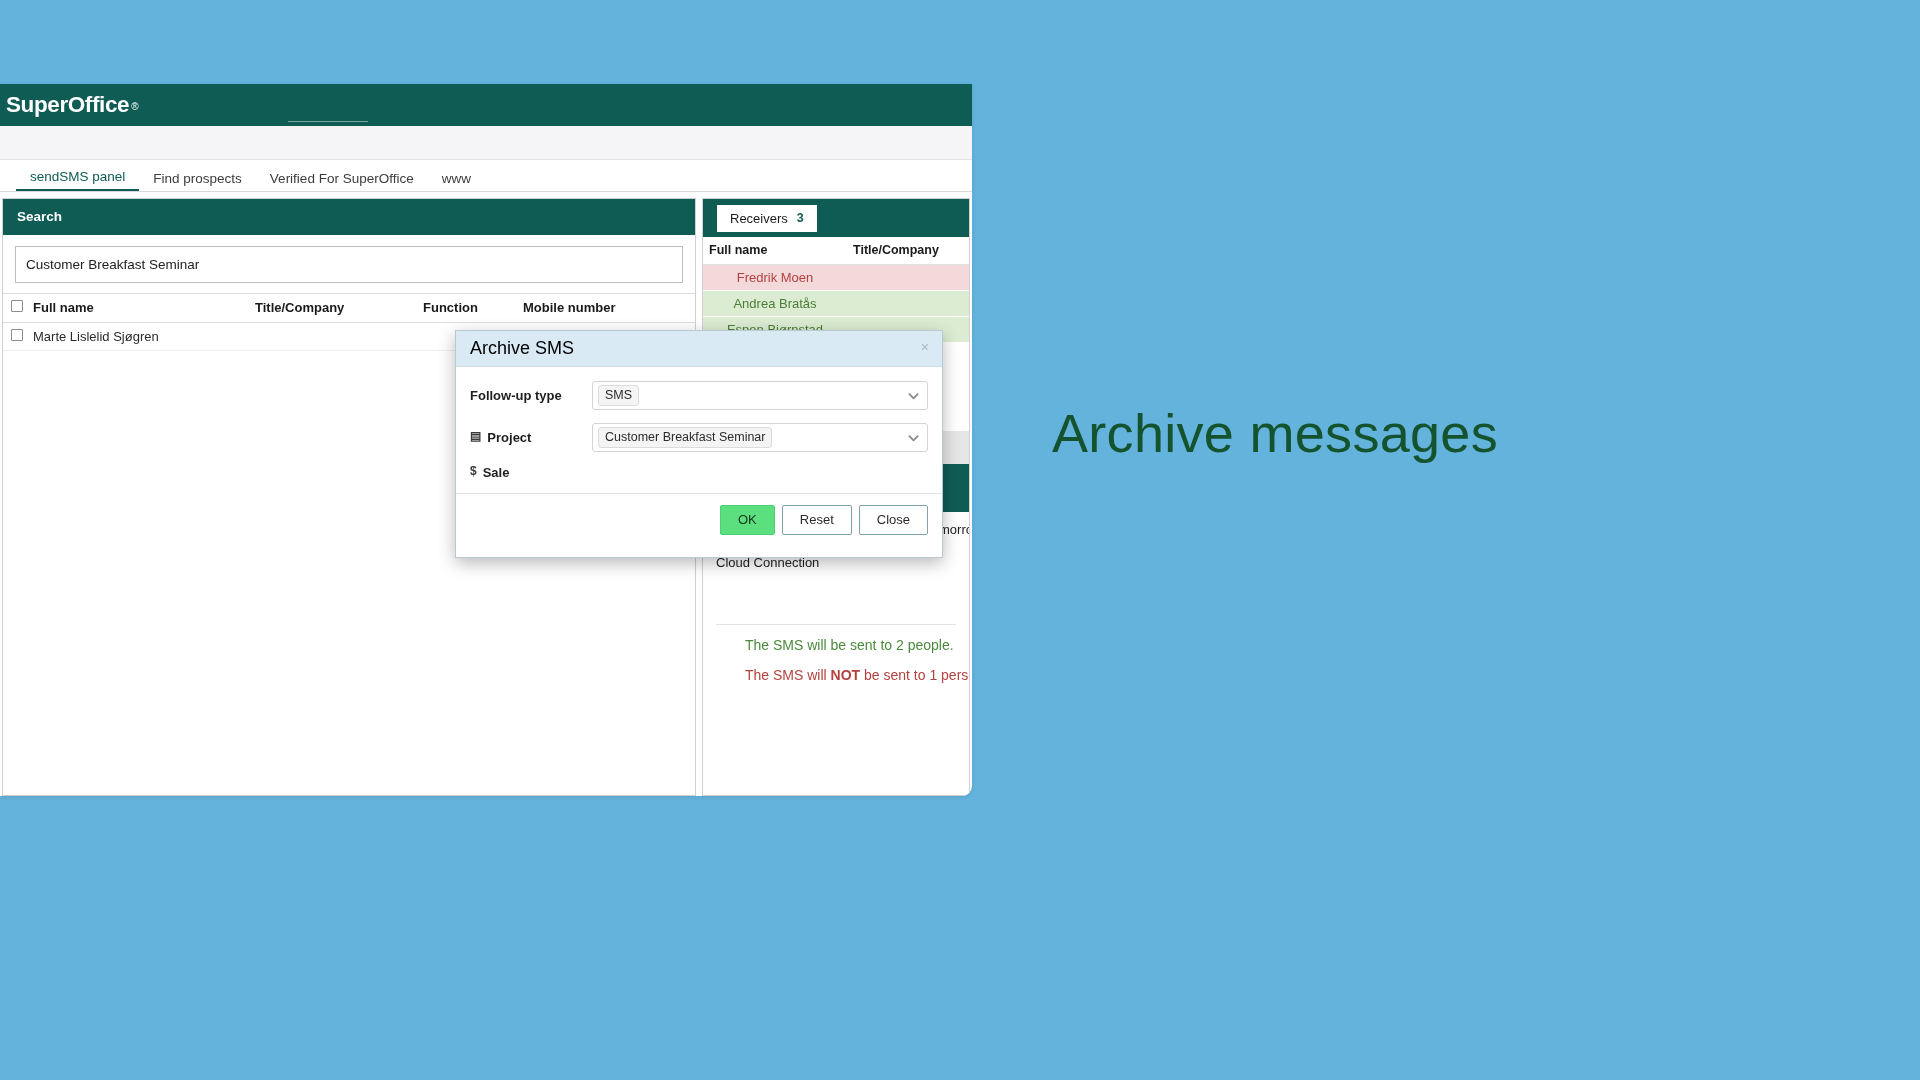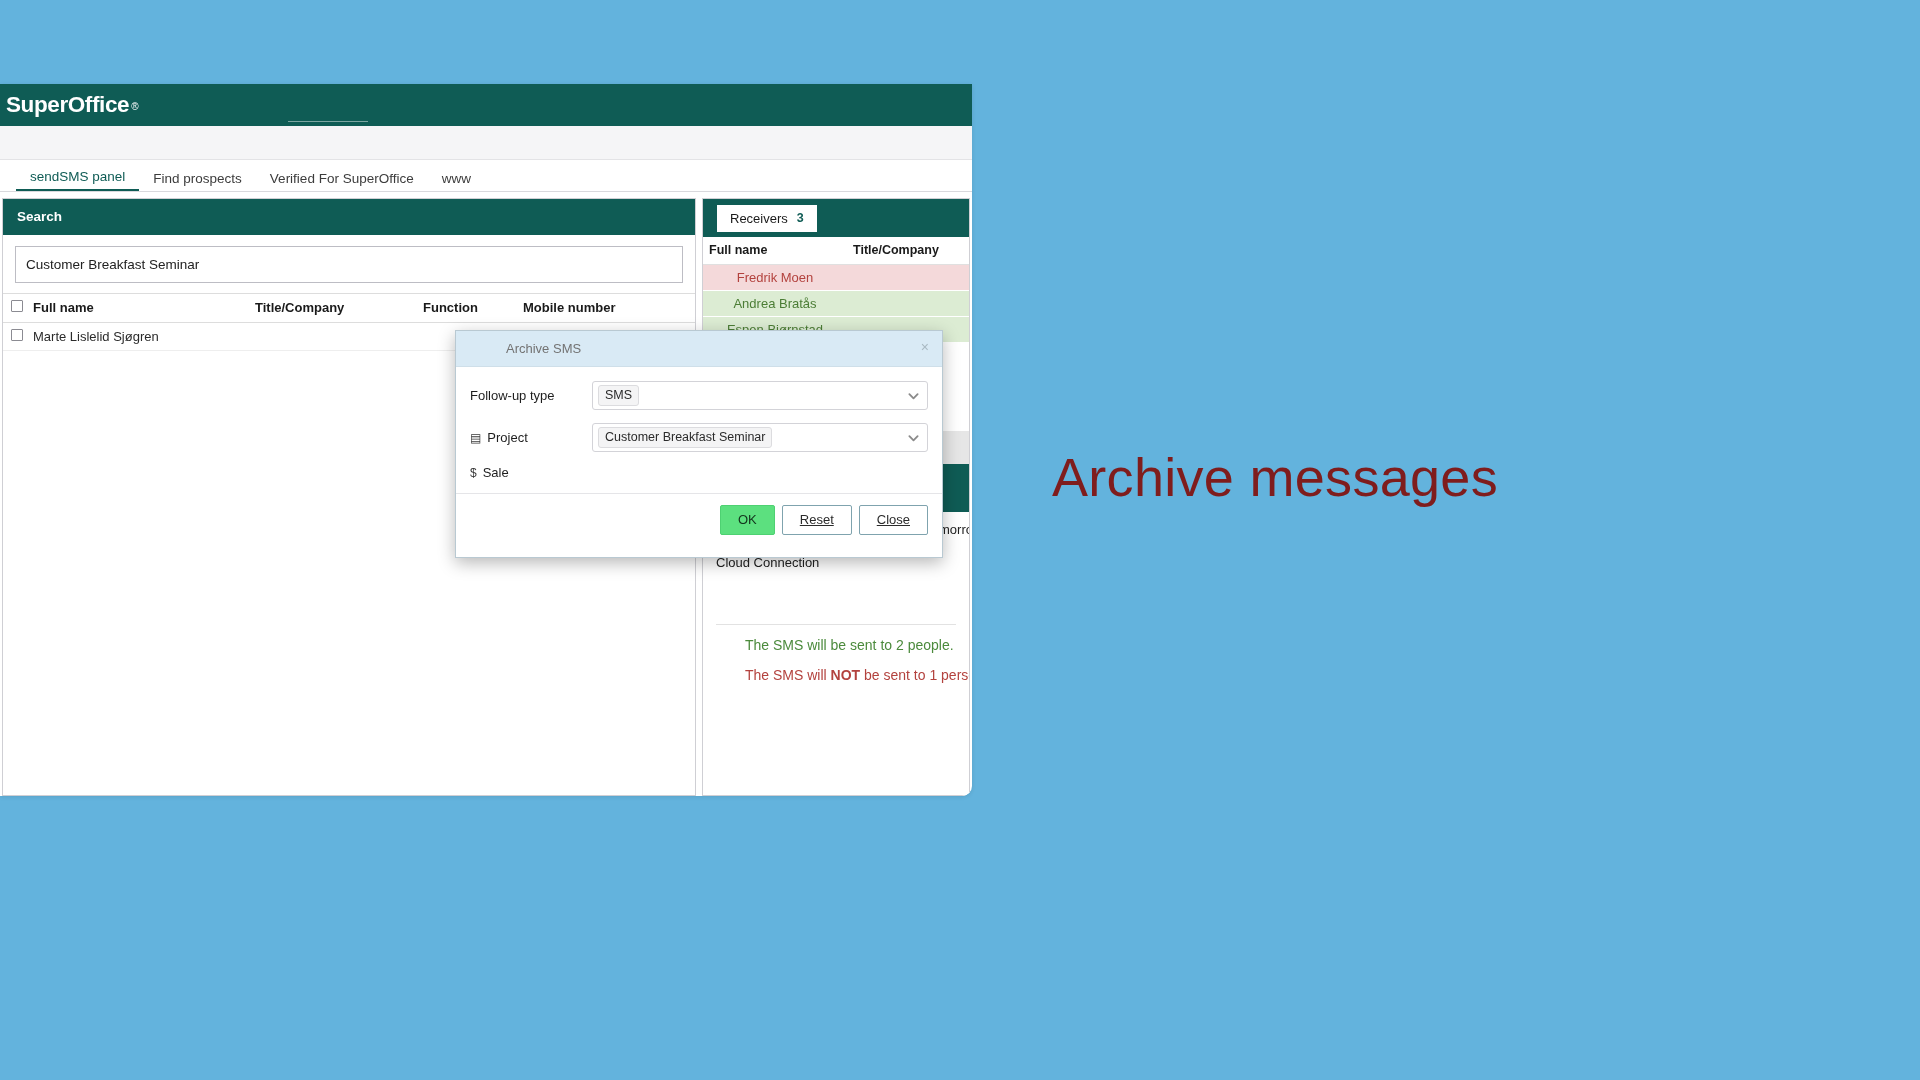--- a/index.html
+++ b/index.html
@@ -208,32 +208,32 @@
     z-index: 50;
   }
   #modal-head {
     background: #d9eaf5;
     height: 36px;
     display: flex; align-items: center;
     padding: 0 14px;
     position: relative;
     border-bottom: 1px solid #cfdfe9;
   }
-  #modal-title { font-size: 13px; color: #737373; margin-left: 36px; }
+  #modal-title { font-size: 18px; color: #000000; }
   #modal-close {
     position: absolute; right: 13px; top: 9px;
     font-size: 14px; color: #a9b9c2; cursor: pointer;
     line-height: 1;
   }
   #modal-body { padding: 14px 14px 0 14px; }
   .form-row { display: flex; align-items: center; margin-bottom: 13px; }
   .form-label {
     width: 122px;
-    font-size: 13px; font-weight: normal; color: #1e1e1e;
-    display: flex; align-items: center; gap: 6px;
+    font-size: 13px; font-weight: bold; color: #1e1e1e;
+    display: flex; gap: 6px;
   }
   .lbl-icon { font-size: 12px; color: #3a3a3a; line-height: 1; }
   .field {
     flex: 1;
     height: 29px;
     border: 1px solid #d3d3d8;
     border-radius: 3px;
     display: flex; align-items: center;
     padding: 0 5px;
     position: relative;
@@ -261,33 +261,32 @@
   }
   .btn {
     font-size: 13px;
     padding: 6px 17px;
     border-radius: 2px;
     cursor: pointer;
     font-family: "Liberation Sans", sans-serif;
     line-height: 1.25;
   }
   .btn-ok     { background: #5ce07f; border: 1px solid #4ed172; color: #13341d; }
-  .btn-plain  { background: #ffffff; border: 1px solid #7fa3ae; color: #2b2b2b; text-decoration: underline; }
+  .btn-plain  { background: #ffffff; border: 1px solid #7fa3ae; color: #2b2b2b; }
 
   
   #caption {
     position: absolute;
     left: 1052px; top: 404px;
     width: 470px;
     font-size: 54px;
-    color: #7f1d1d;
+    color: #14532d;
     font-weight: normal;
     line-height: 1.1;
     letter-spacing: 0.3px;
-    margin-top: 44px;
   }
 </style>
 </head>
 <body>
 
 <div id="app-window">
 
   <div id="brand-bar">
     <div id="brand-logo"><span>SuperOffice</span><span class="reg">®</span></div>
     <div id="brand-rule"></div>

